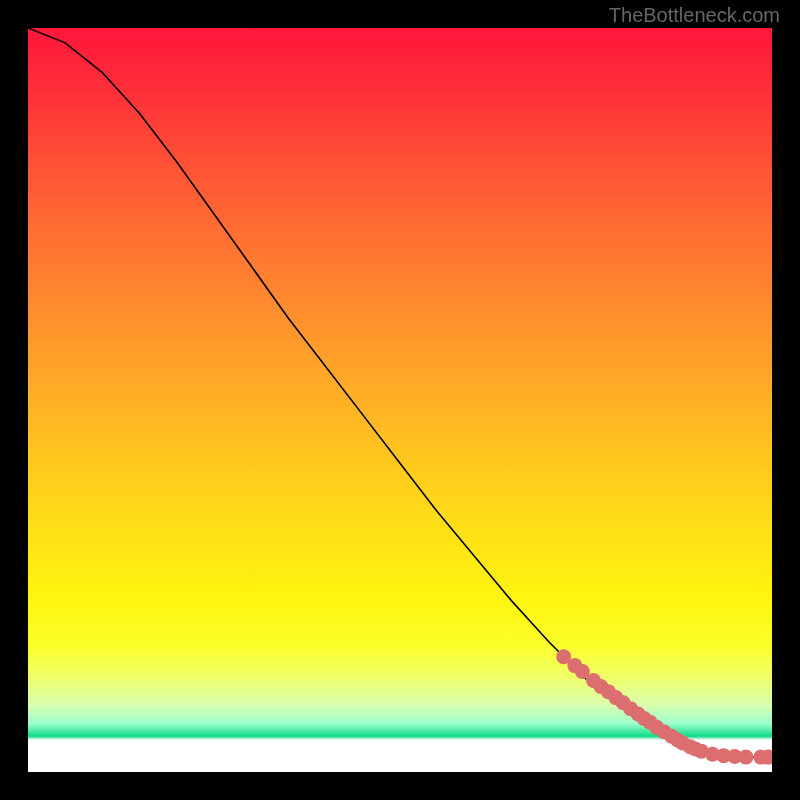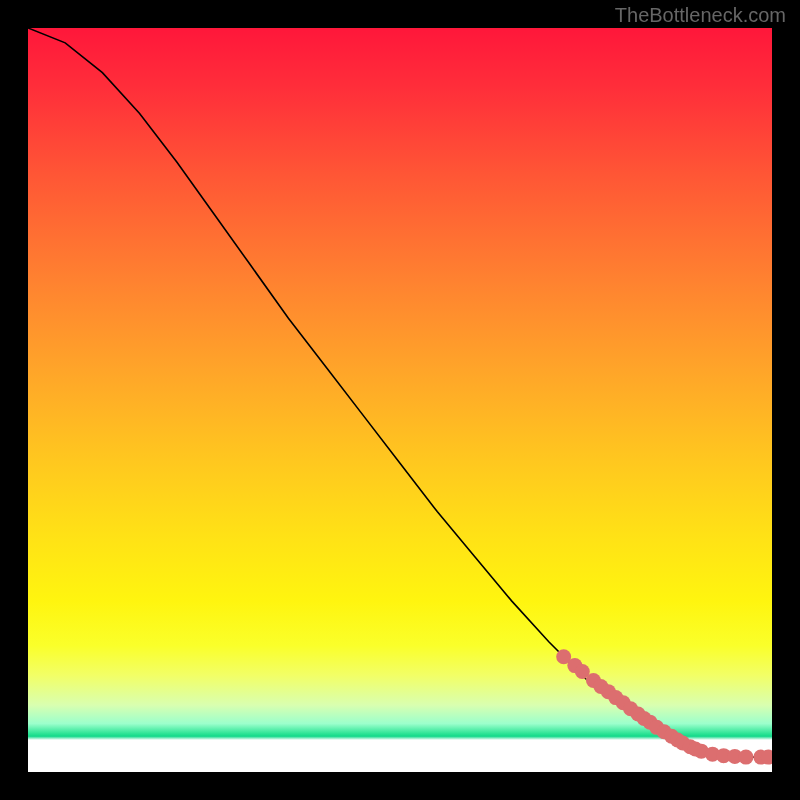--- a/index.html
+++ b/index.html
@@ -7,21 +7,21 @@
     width: 800px;
     height: 800px;
     background: #000;
     position: relative;
     font-family: Arial, sans-serif;
     overflow: hidden;
   }
   .watermark {
     position: absolute;
     top: 4px;
-    right: 14px;
+    right: 20px;
     color: #666;
     font-size: 20px;
     font-weight: 500;
     z-index: 10;
   }
   .plot-area {
     position: absolute;
     left: 28px;
     top: 28px;
     width: 744px;

